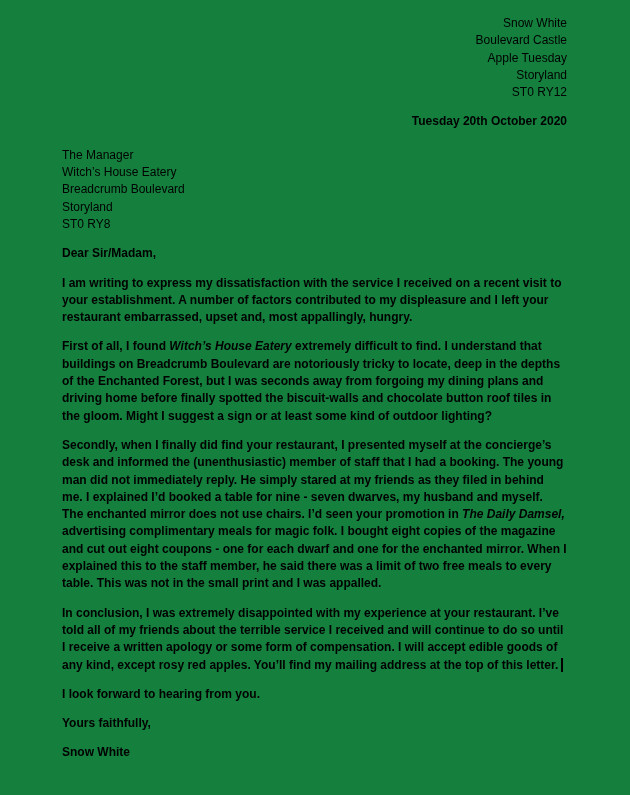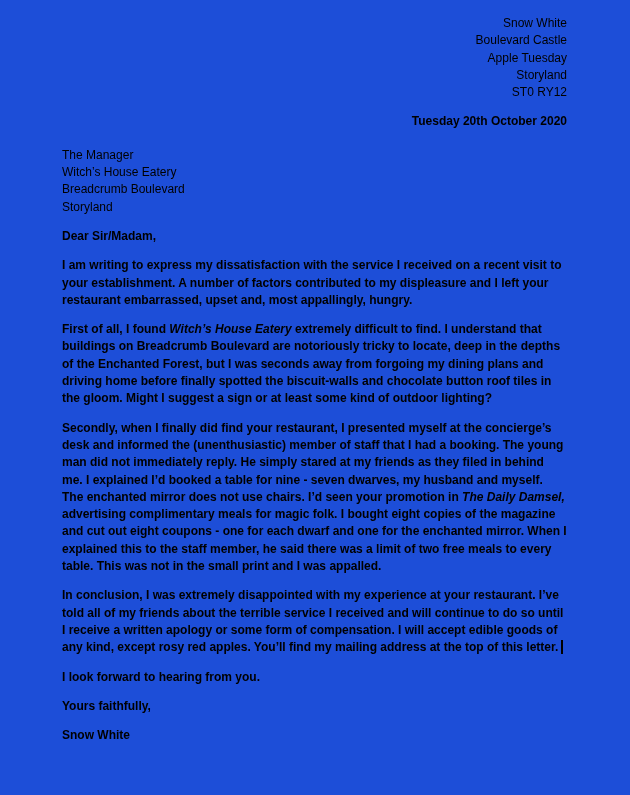--- a/index.html
+++ b/index.html
@@ -6,21 +6,21 @@
     margin: 0;
     padding: 0;
     background: #ffffff;
   }
   .page {
     position: relative;
     width: 630px;
     height: 795px;
     box-sizing: border-box;
     padding: 15px 63px 0 62px;
-    background: #1d4ed8;
+    background: #15803d;
     overflow: hidden;
     font-family: "Liberation Sans", sans-serif;
     font-size: 12px;
     line-height: 17.3px;
     color: #000000;
     -webkit-font-smoothing: antialiased;
   }
   .addr-block { margin: 0; }
   .right { text-align: right; }
   .date-line { margin-top: 12px; text-align: right; font-weight: bold; }
@@ -53,20 +53,21 @@
       <div>ST0 RY12</div>
     </div>
 
   <div class="date-line">Tuesday 20th October 2020</div>
 
   <div class="addr-block recipient-block" id="recipient-address">
       <div>The Manager</div>
       <div>Witch’s House Eatery</div>
       <div>Breadcrumb Boulevard</div>
       <div>Storyland</div>
+      <div>ST0 RY8</div>
     </div>
 
   <p class="simple">Dear Sir/Madam,</p>
 
   <div id="letter-body">
       <p class="para"><span>I am writing to express my dissatisfaction with the service I received on a recent visit to your establishment. A number of factors contributed to my displeasure and I left your restaurant embarrassed, upset and, most appallingly, hungry.</span></p>
       <p class="para"><span>First of all, I found </span><span class="italic">Witch’s House Eatery</span><span> extremely difficult to find. I understand that buildings on Breadcrumb Boulevard are notoriously tricky to locate, deep in the depths of the Enchanted Forest, but I was seconds away from forgoing my dining plans and driving home before finally spotted the biscuit-walls and chocolate button roof tiles in the gloom. Might I suggest a sign or at least some kind of outdoor lighting?</span></p>
       <p class="para"><span>Secondly, when I finally did find your restaurant, I presented myself at the concierge’s desk and informed the (unenthusiastic) member of staff that I had a booking. The young man did not immediately reply. He simply stared at my friends as they filed in behind me. I explained I’d booked a table for nine - seven dwarves, my husband and myself. The enchanted mirror does not use chairs. I’d seen your promotion in </span><span class="italic">The Daily Damsel,</span><span> advertising complimentary meals for magic folk. I bought eight copies of the magazine and cut out eight coupons - one for each dwarf and one for the enchanted mirror. When I explained this to the staff member, he said there was a limit of two free meals to every table. This was not in the small print and I was appalled.</span></p>
       <p class="para"><span>In conclusion, I was extremely disappointed with my experience at your restaurant. I’ve told all of my friends about the terrible service I received and will continue to do so until I receive a written apology or some form of compensation. I will accept edible goods of any kind, except rosy red apples. You’ll find my mailing address at the top of this letter.</span><span class="caret" style="background: rgb(0, 0, 0);"></span></p>
     </div>

